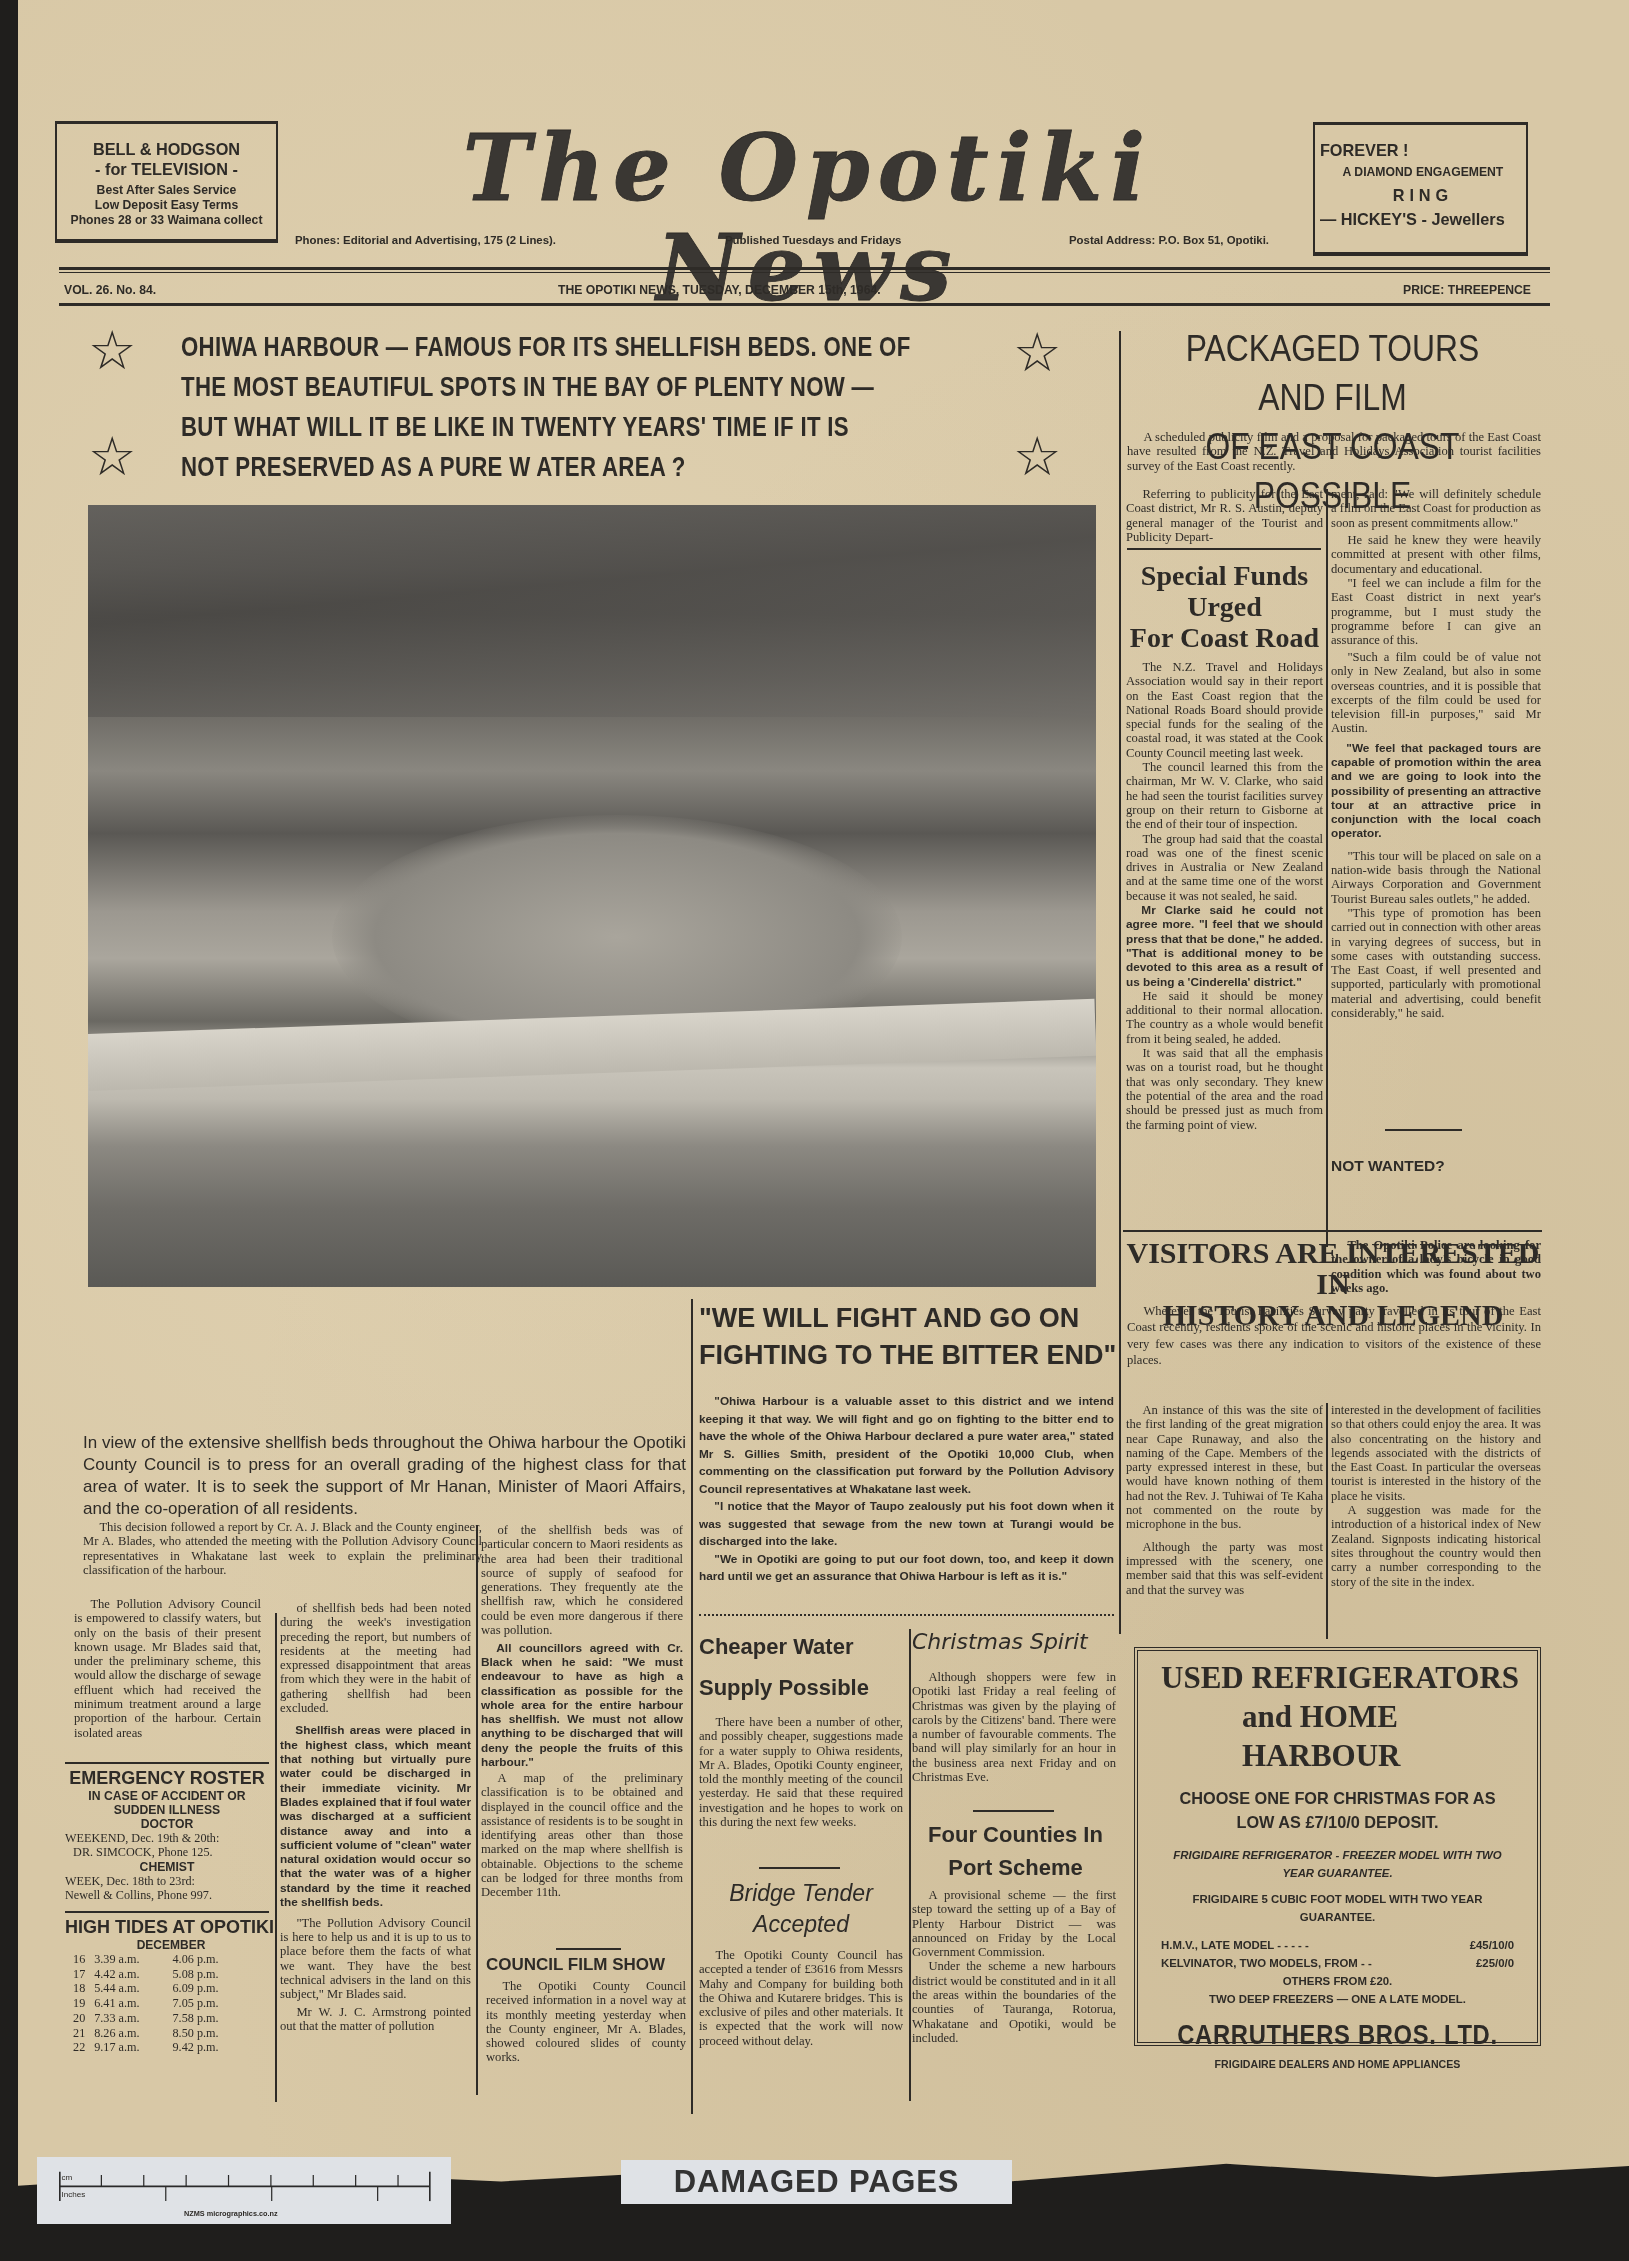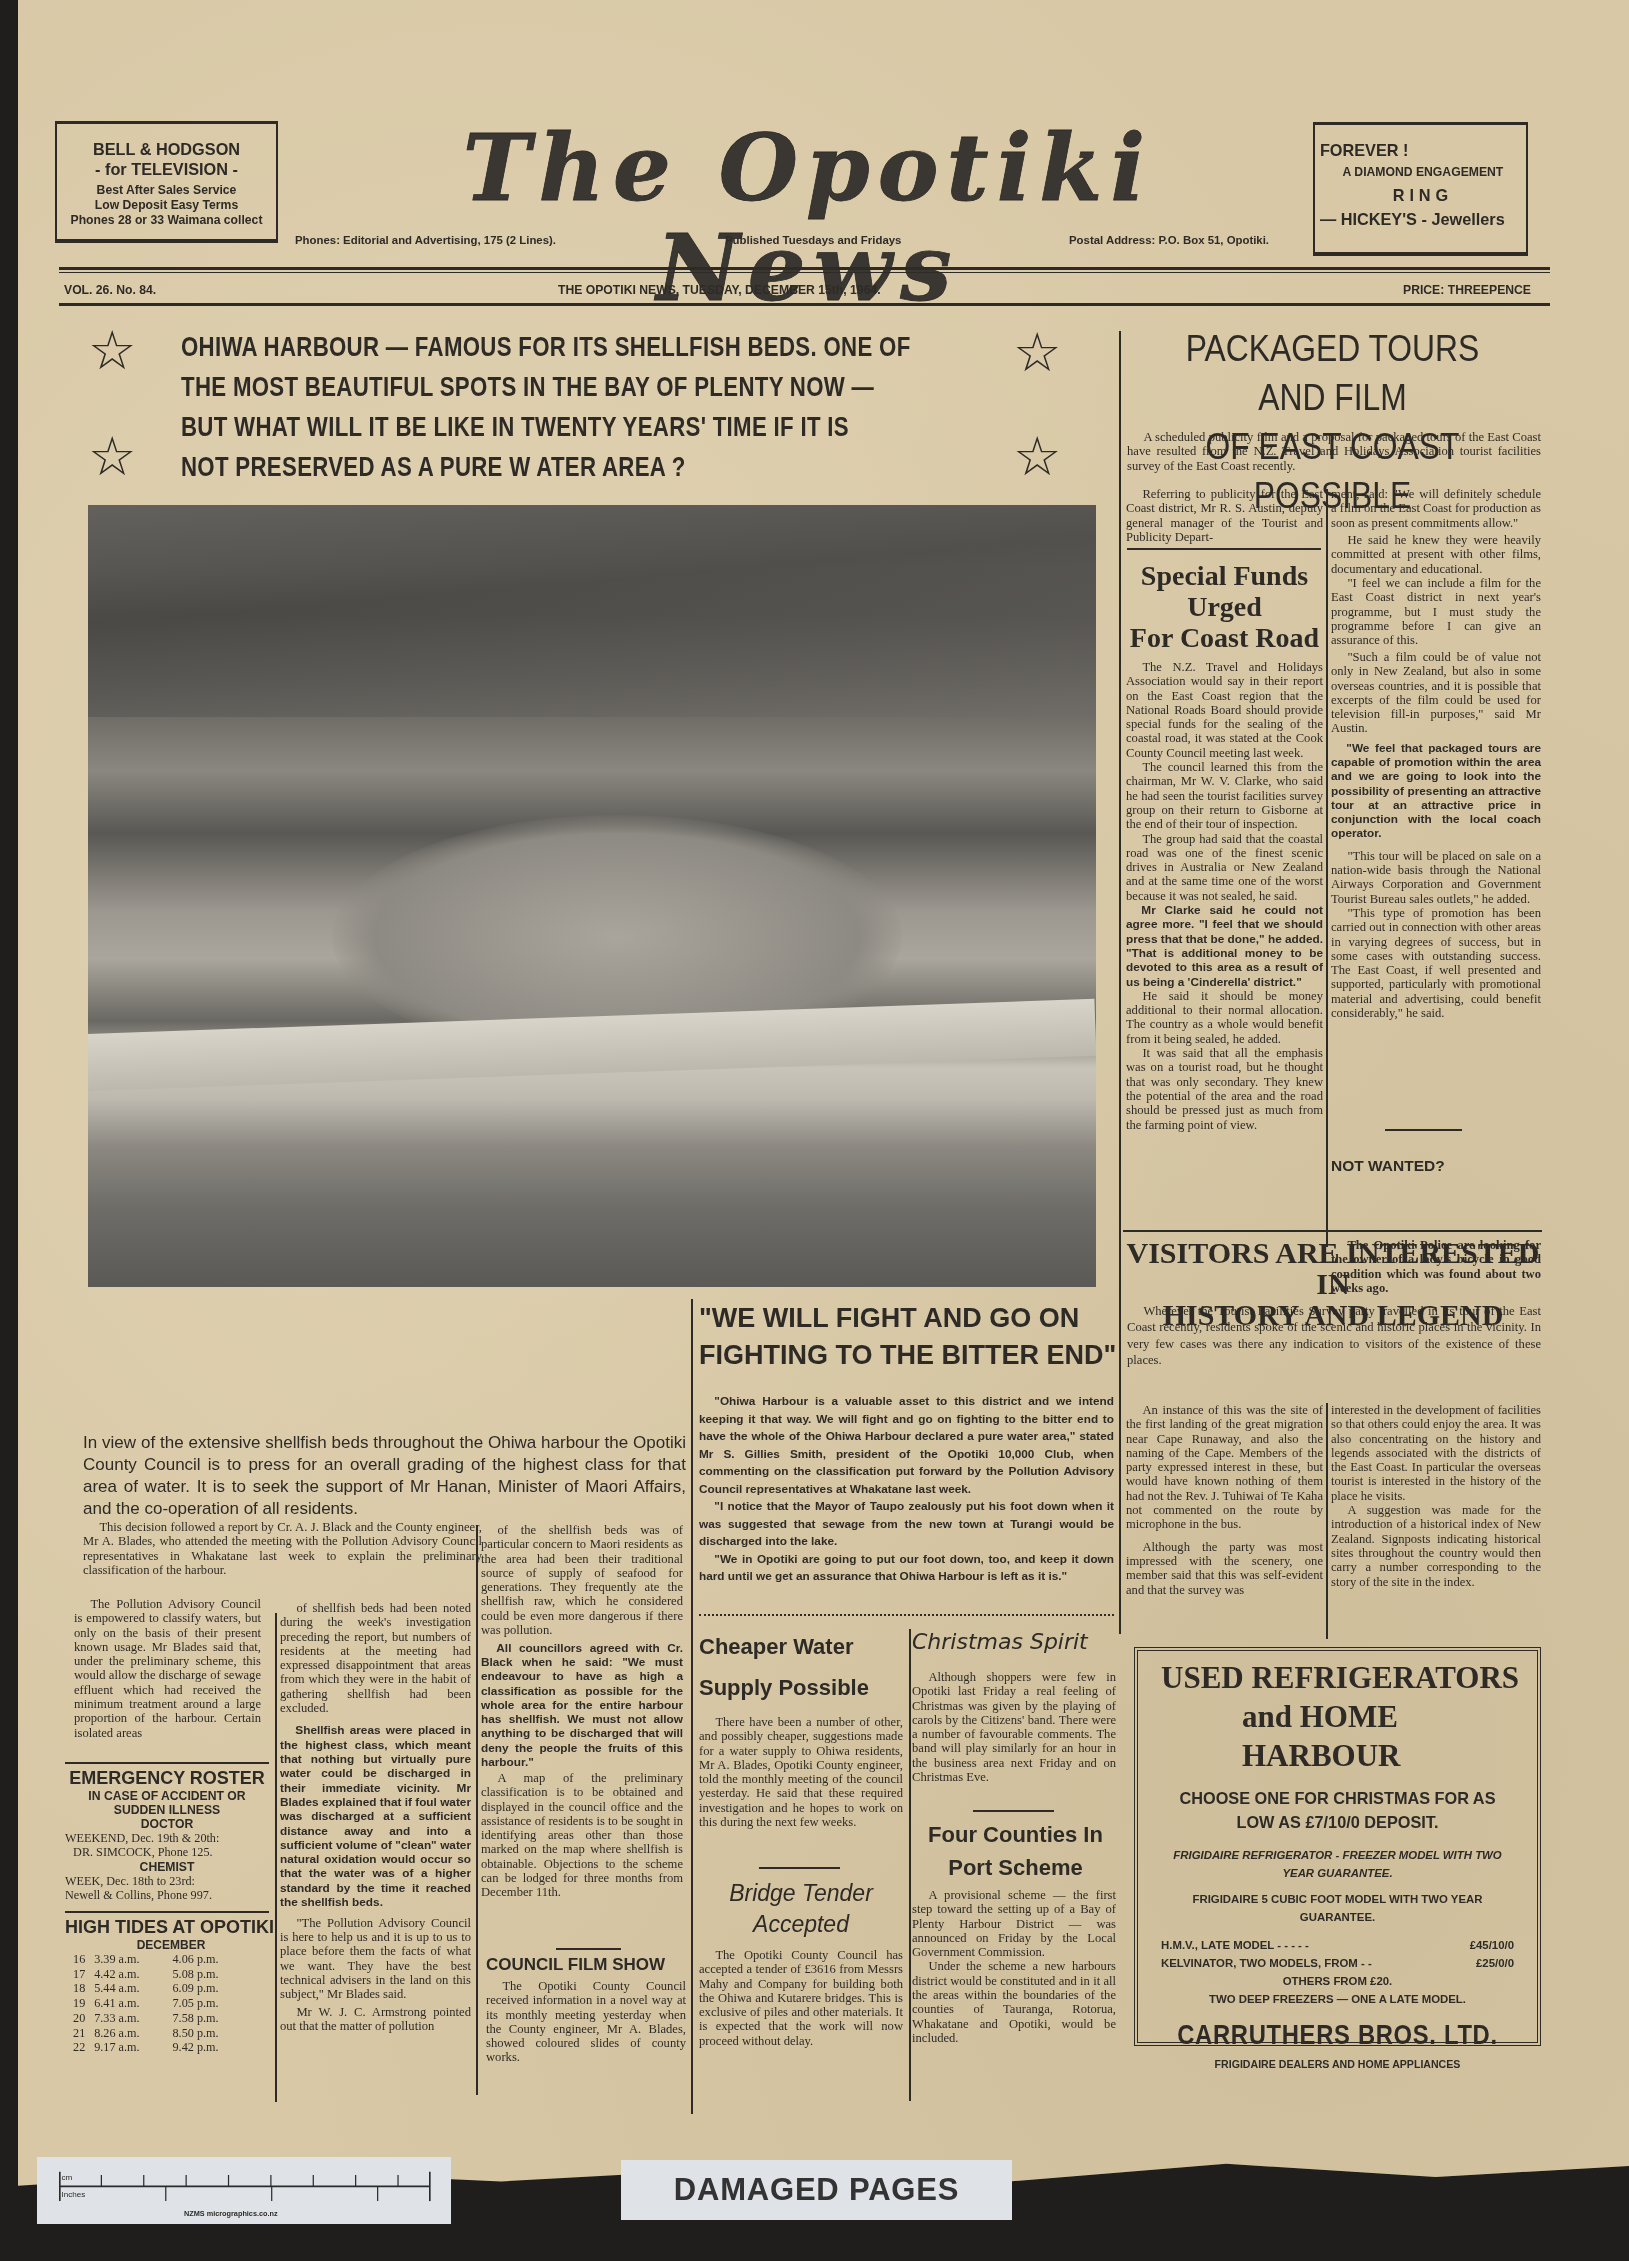--- a/index.html
+++ b/index.html
@@ -67,21 +67,21 @@
 
   .center { text-align: center; }
 
   
   .ad-box { left: 1116px; top: 1647px; width: 407px; height: 399px; border: 4.1px double #2e2b27; border-width: 4.9px; }
   .ad-box .t1 { font-family: "Liberation Serif", serif; font-weight: bold; font-size: 31px; line-height: 39px; }
   .ad-box .s { font-family: "Liberation Sans", sans-serif; font-weight: bold; }
 
   
   .scale { left: 37px; top: 2157px; width: 414px; height: 67px; background: #dfe2e6; }
-  .damaged { left: 621px; top: 2160px; width: 391px; height: 60px; background: #dfe2e6;
+  .damaged { left: 621px; top: 2160px; width: 391px; height: 44px; background: #dfe2e6;
              font-family: "Liberation Sans", sans-serif; font-weight: bold; font-size: 31px; color: #333;
              display: flex; align-items: center; justify-content: center; letter-spacing: 0.8px; }
 </style>
 </head>
 <body>
 
 <div class="page">
 
   <div class="abs ear ear-left">
     <div class="l1">BELL &amp; HODGSON</div>

